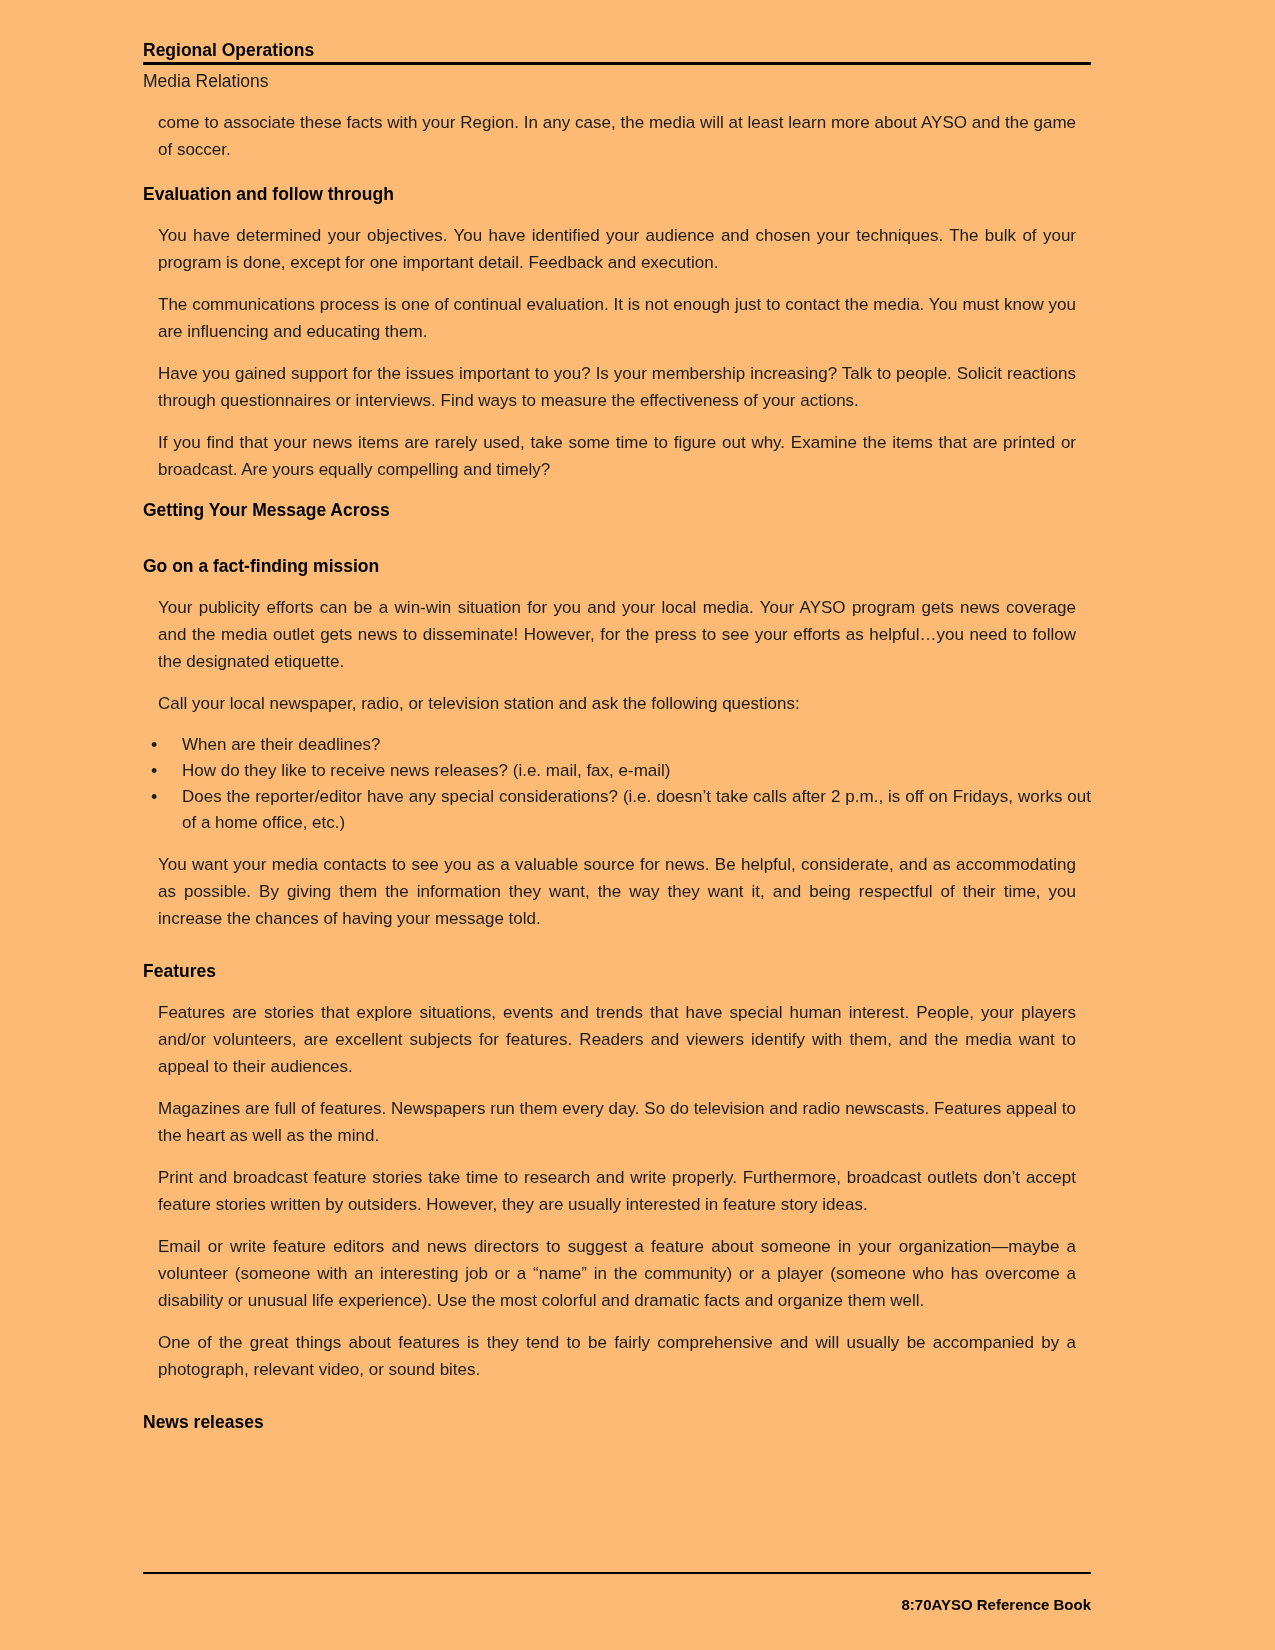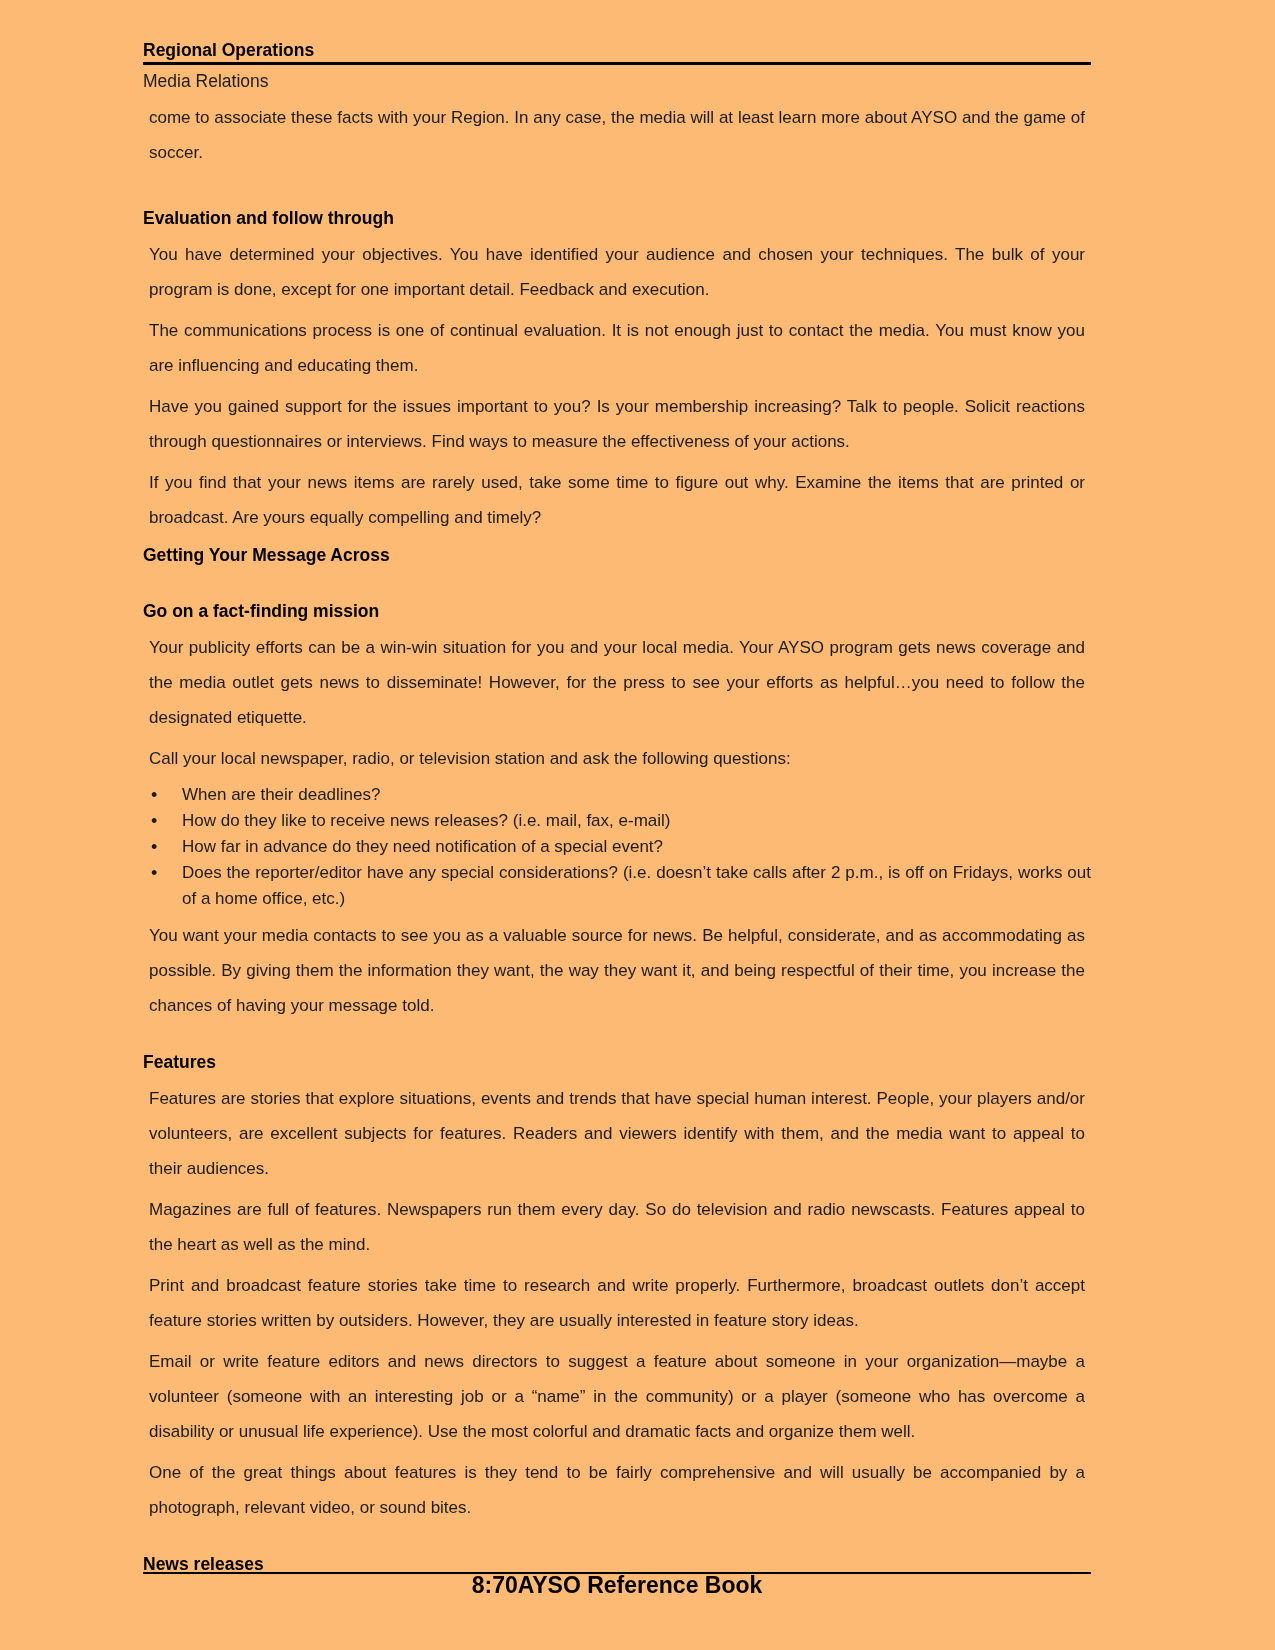--- a/index.html
+++ b/index.html
@@ -29,23 +29,23 @@
     line-height: 22px;
     padding-bottom: 1px;
     border-bottom: 3px solid #000;
   }
   .hdr-subtitle {
     font-size: 17.5px;
     line-height: 25px;
     margin-top: 4px;
   }
   p.body {
-    margin: 6px;
+    margin: 15px;
     font-size: 17px;
-    line-height: 35px;
+    line-height: 27px;
     text-align: justify;
   }
   .head {
     margin: 0;
     font-size: 17.5px;
     line-height: 25px;
     font-weight: bold;
     color: #000;
   }
   ul.bullets {
@@ -64,38 +64,38 @@
   ul.bullets li::before {
     content: "\2022";
     position: absolute;
     left: 8px;
     top: 0;
     font-size: 18px;
   }
   .mt0  { margin-top: 0; }
   .mt7  { margin-top: 7px; }
   .mt18 { margin-top: 18px; }
-  .mt19 { margin-top: 36px; }
+  .mt19 { margin-top: 19px; }
   .mt20 { margin-top: 20px; }
   .mt22 { margin-top: 22px; }
   .mt24 { margin-top: 8px; }
   .mt25 { margin-top: 25px; }
   .mt27 { margin-top: 27px; }
   .mt28 { margin-top: 28px; }
   .mt31 { margin-top: 31px; }
   .footer {
     position: absolute;
     left: 143px;
     top: 1572px;
     width: 948px;
     border-top: 2px solid #000;
-    padding-top: 0;
+    padding-top: 20px;
     display: flex;
-    justify-content: center;
-    font-size: 23px;
+    justify-content: flex-end;
+    font-size: 15px;
     font-weight: bold;
     color: #000;
     line-height: 22px;
   }
 </style>
 </head>
 <body>
 
 <div class="page">
   <div class="column">
@@ -112,21 +112,20 @@
     <p class="body mt22">If you find that your news items are rarely used, take some time to figure out why. Examine the items that are printed or broadcast. Are yours equally compelling and timely?</p>
 
     <div class="head mt24">Getting Your Message Across</div>
 
     <div class="head mt31">Go on a fact-finding mission</div>
     <p class="body mt0">Your publicity efforts can be a win-win situation for you and your local media. Your AYSO program gets news coverage and the media outlet gets news to disseminate! However, for the press to see your efforts as helpful…you need to follow the designated etiquette.</p>
     <p class="body mt22">Call your local newspaper, radio, or television station and ask the following questions:</p>
     <ul class="bullets mt7">
       <li>When are their deadlines?</li>
       <li>How do they like to receive news releases?  (i.e. mail, fax, e-mail)</li>
-      <li>How far in advance do they need notification of a special event?</li>
       <li>Does the reporter/editor have any special considerations? (i.e. doesn’t take calls after 2 p.m., is off on Fridays, works out of a home office, etc.)</li>
     </ul>
     <p class="body mt22">You want your media contacts to see you as a valuable source for news. Be helpful, considerate, and as accommodating as possible. By giving them the information they want, the way they want it, and being respectful of their time, you increase the chances of having your message told.</p>
 
     <div class="head mt27">Features</div>
     <p class="body mt0">Features are stories that explore situations, events and trends that have special human interest. People, your players and/or volunteers, are excellent subjects for features. Readers and viewers identify with them, and the media want to appeal to their audiences.</p>
     <p class="body mt28">Magazines are full of features. Newspapers run them every day. So do television and radio newscasts. Features appeal to the heart as well as the mind.</p>
     <p class="body mt25">Print and broadcast feature stories take time to research and write properly. Furthermore, broadcast outlets don’t accept feature stories written by outsiders. However, they are usually interested in feature story ideas.</p>
     <p class="body mt25">Email or write feature editors and news directors to suggest a feature about someone in your organization—maybe a volunteer (someone with an interesting job or a “name” in the community) or a player (someone who has overcome a disability or unusual life experience). Use the most colorful and dramatic facts and organize them well.</p>
     <p class="body mt28">One of the great things about features is they tend to be fairly comprehensive and will usually be accompanied by a photograph, relevant video, or sound bites.</p>

